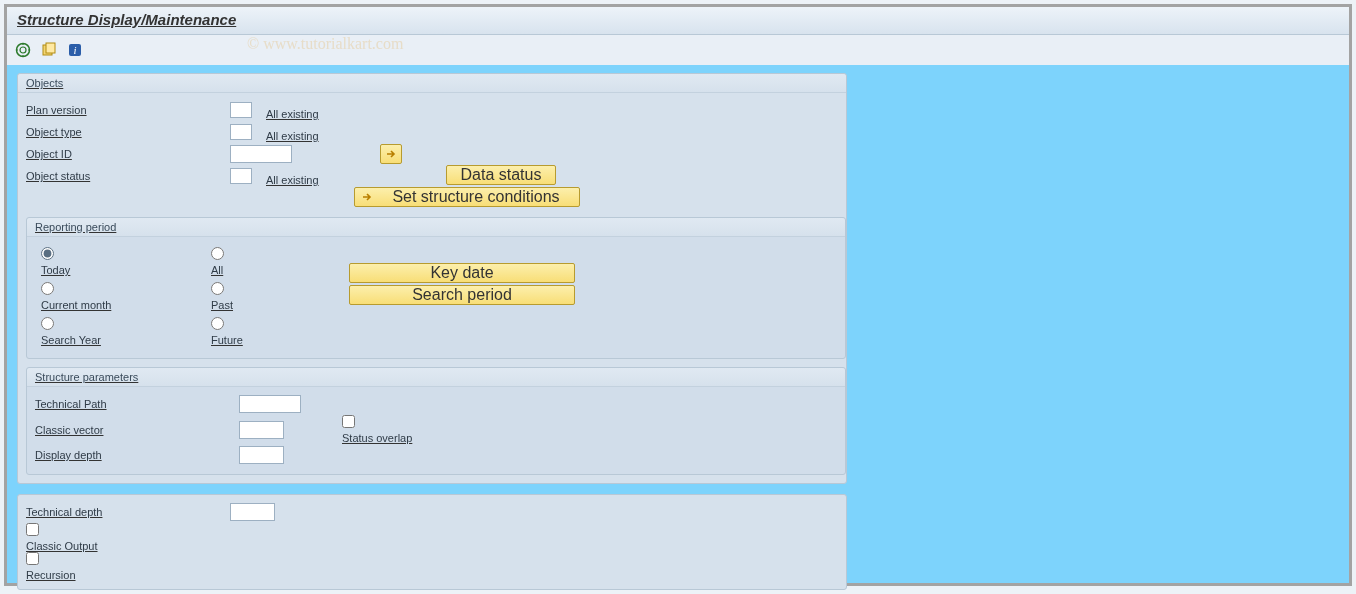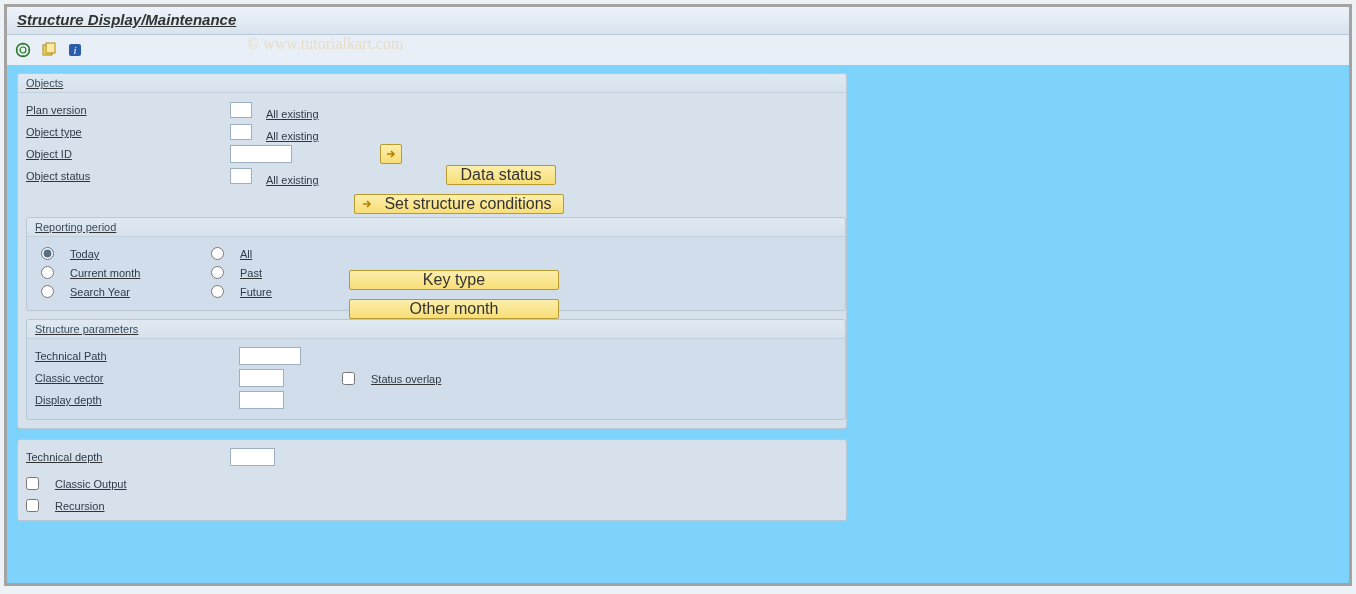--- a/index.html
+++ b/index.html
@@ -117,37 +117,38 @@
     background: linear-gradient(#fcefac, #f8de77);
     border:1px solid #b79b2f;
     border-radius:2px;
     height:20px;
     box-sizing:border-box;
     color:#333;
     cursor:pointer;
     font-size:16px;
   }
   .sap-btn.square { width:22px; padding:0; }
-  .sap-btn.wide { width:210px;margin-top:7px; }
+  .sap-btn.wide { width:226px; }
   .sap-btn.medium { width:110px; }
   .radiocol {
     display:flex;
     flex-direction:column;
     gap:6px;
   }
   .radiogroup {
     display:flex;
     gap: 40px;
     padding: 4px 6px;
   }
   .radio-item, .check-item {
     display:flex;
-    align-items:flex-end;
-    gap:16px;
+    align-items:flex-start;
+    gap:4px;
     color:#2f3b47;
+    flex-direction:column;
   }
   input[type=radio], input[type=checkbox]{
     margin:0;
     width:13px; height:13px;
     accent-color:#596e82;
   }
   .arrow-icon svg { width:12px;height:12px; }
   .btn-with-icon { gap:6px; padding: 0 6px; justify-content:flex-start;}
   .btn-with-icon .lbl { flex:1; text-align:center; }
 </style>
@@ -254,22 +255,22 @@
                     <input type="radio" name="rp" style="">
                     <span>Past</span>
                   </label>
                 <label class="radio-item">
                     <input type="radio" name="rp" style="">
                     <span>Future</span>
                   </label>
               </div>
             </div>
             <div style="position:absolute; left:322px; top:26px; display:flex; flex-direction:column; gap:2px;">
-              <button class="sap-btn wide">Key type</button>
-              <button class="sap-btn wide">Other month</button>
+              <button class="sap-btn wide">Key date</button>
+              <button class="sap-btn wide">Search period</button>
             </div>
           </div>
         </div>
 
         <div class="sub-groupbox">
           <div class="groupbox-title">Structure parameters</div>
           <div class="groupbox-body">
             <div class="row">
               <span class="flabel">Technical Path</span>
               <input class="med-input" value="" style="">

